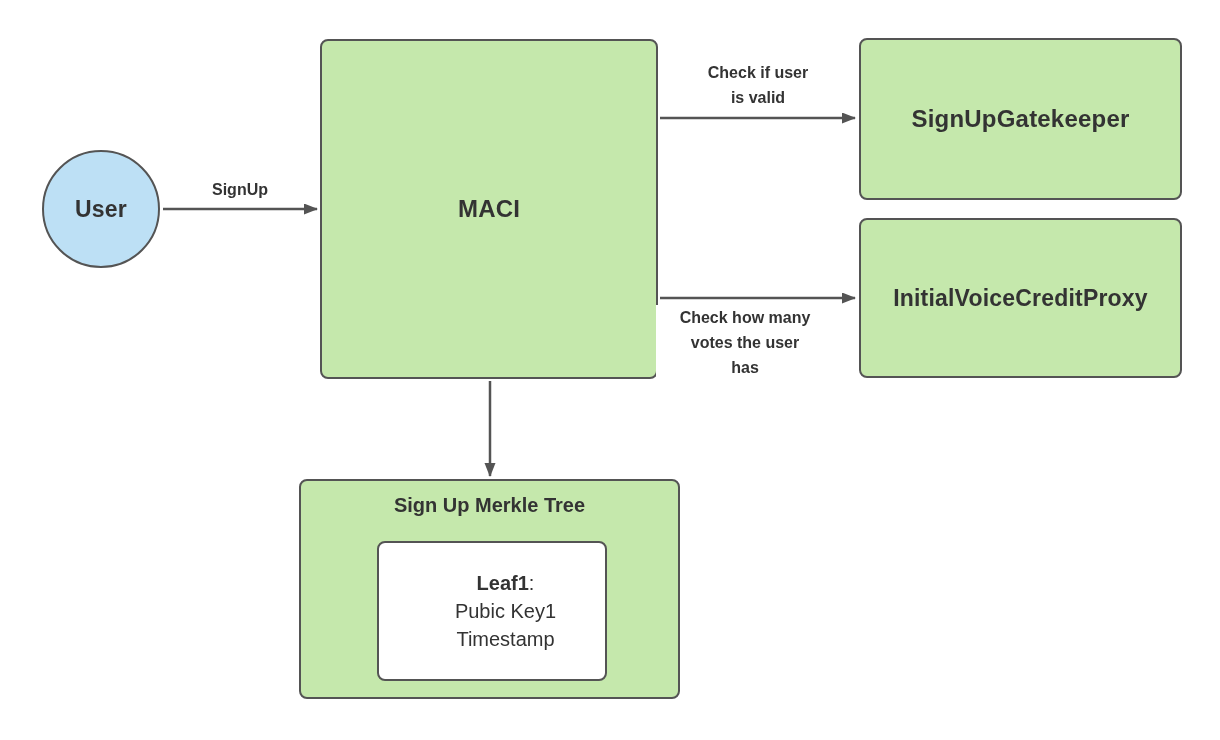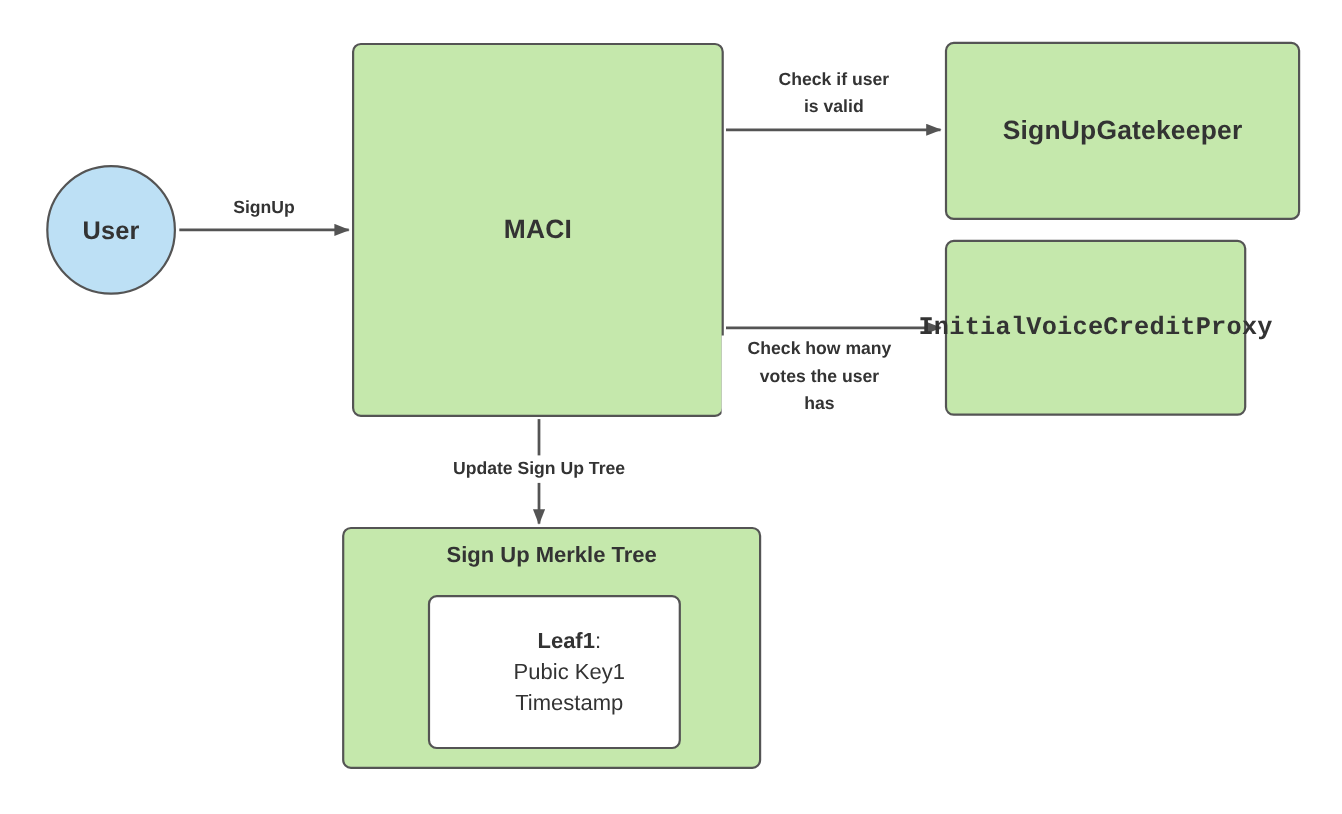--- a/index.html
+++ b/index.html
@@ -49,21 +49,20 @@
     letter-spacing: 0.2px;
   }
   .circle {
     border-radius: 50%;
     background: var(--node_blue, #bde0f5);
   }
   .merkle {
     display: block;
     align-items: initial;
     justify-content: initial;
-    margin-left: 12px;
   }
   .merkle-title {
     margin-top: 13px;
     text-align: center;
     font-weight: bold;
     font-size: 20px;
   }
   .leaf {
     position: absolute;
     left: 76px;
@@ -118,21 +117,21 @@
   </div>
 
   <div class="node" style="left:859px; top:38px; width:323px; height:162px;">
     <span class="node-title">SignUpGatekeeper</span>
   </div>
 
   <div class="node" style="left:320px; top:39px; width:338px; height:340px;">
     <span class="node-title">MACI</span>
   </div>
 
-  <div class="node" style="left:859px; top:218px; width:274px; height:160px;font-family:Liberation Mono, monospace;">
+  <div class="node" style="left:859px; top:218px; width:323px; height:160px;">
     <span class="node-title" style="font-size:23px;">InitialVoiceCreditProxy</span>
   </div>
 
   <div class="node merkle" style="left:299px; top:479px; width:381px; height:220px;">
     <div class="merkle-title">Sign Up Merkle Tree</div>
     <div class="leaf">
       <div>
         <span class="leaf-title-bold">Leaf1</span><span>:</span>
       </div>
       <div>Pubic Key1</div>
@@ -142,15 +141,14 @@
 
   <div class="edge-label" style="left:165px; top:177px; width:150px;">SignUp</div>
 
   <div class="edge-label" style="left:672px; top:60px; width:172px;">Check if user
 is valid</div>
 
   <div class="edge-label" style="left:656px; top:305px; width:178px;">Check how many
 votes the user
 has</div>
 
-  <div class="edge-label" style="left:378px; top:414px; width:224px;">Update Sign Up Tree</div>
 
 </div>
 
 </body></html>

